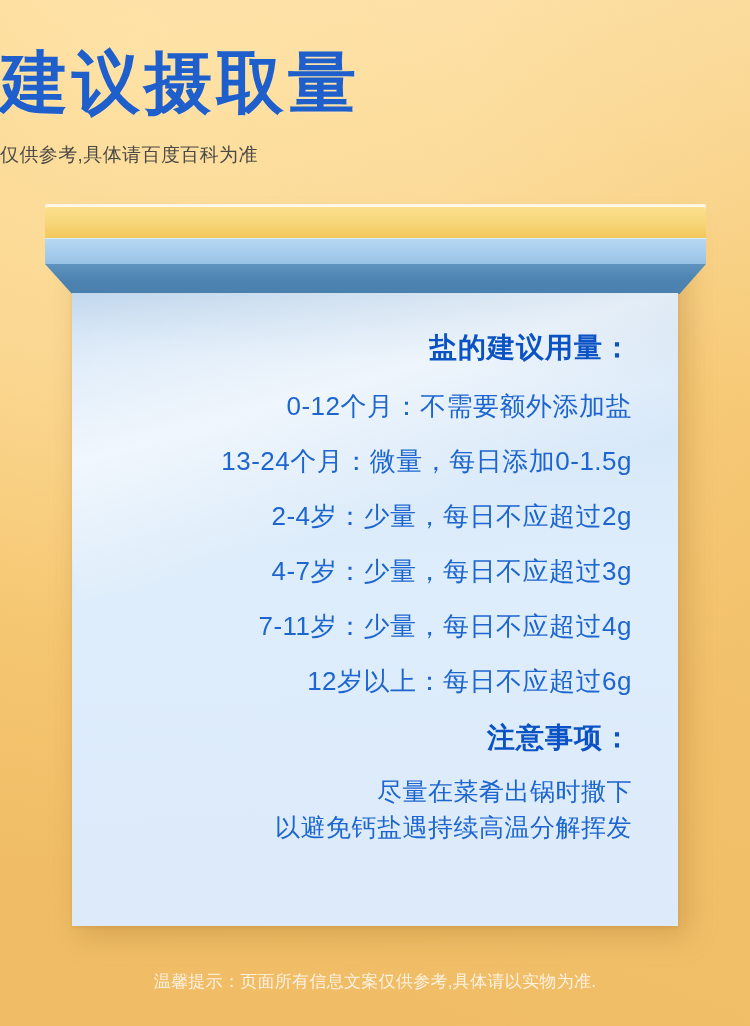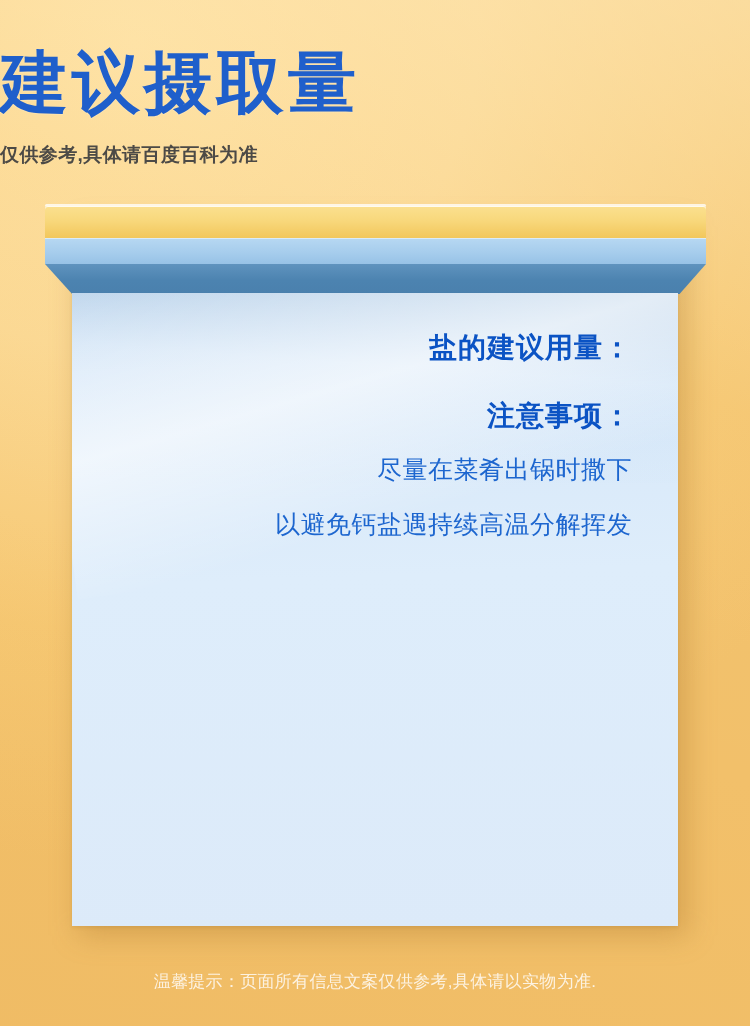--- a/index.html
+++ b/index.html
@@ -48,21 +48,20 @@
     color: #1F5FCB;
     letter-spacing: 4px;
     text-shadow: 0 1px 0 rgba(255,255,255,0.18);
   }
 
   #page-subtitle {
     margin-top: 26px;
     font-size: 19px;
     color: #4C4A46;
     letter-spacing: 0.4px;
-    font-weight: bold;
   }
 
   
   #card {
     position: absolute;
     left: 0; top: 196px;
     width: 750px;
     height: 740px;
     z-index: 4;
   }
@@ -170,23 +169,23 @@
     font-size: 25px;
     color: #1D66CF;
     letter-spacing: 0.5px;
     white-space: nowrap;
   }
 
   #salt-heading { margin-top: 36px; }
   #dose-list    { margin-top: 22px; }
   #dose-list .dose-line { margin-bottom: 20px; }
   #dose-list .dose-line:last-child { margin-bottom: 0; }
-  #notes-heading { margin-top: 30px; }
+  #notes-heading { margin-top: 20px; }
   #notes-list    { margin-top: 18px; }
-  #notes-list .note-line { margin-bottom: 22px; }
+  #notes-list .note-line { margin-bottom: 3px; }
   #notes-list .note-line:last-child { margin-bottom: 8px; }
 
   
   #footer {
     position: absolute;
     left: 0; right: 0; bottom: 0;
     height: 90px;
     display: flex;
     align-items: center;
     justify-content: center;
@@ -216,20 +215,28 @@
   <div id="lip-blue-dark"></div>
 
   <div id="panel">
     <div id="panel-streak2"></div>
     <div id="panel-streak"></div>
 
     <div id="panel-content">
 
       <div id="salt-heading" class="section-heading">盐的建议用量：</div>
 
+      <div id="dose-list">
+        <div class="dose-line">0-12个月：不需要额外添加盐</div>
+        <div class="dose-line">13-24个月：微量，每日添加0-1.5g</div>
+        <div class="dose-line">2-4岁：少量，每日不应超过2g</div>
+        <div class="dose-line">4-7岁：少量，每日不应超过3g</div>
+        <div class="dose-line">7-11岁：少量，每日不应超过4g</div>
+        <div class="dose-line">12岁以上：每日不应超过6g</div>
+      </div>
 
       <div id="notes-heading" class="section-heading">注意事项：</div>
 
       <div id="notes-list">
         <div class="note-line">尽量在菜肴出锅时撒下</div>
         <div class="note-line">以避免钙盐遇持续高温分解挥发</div>
       </div>
 
     </div>
   </div>

